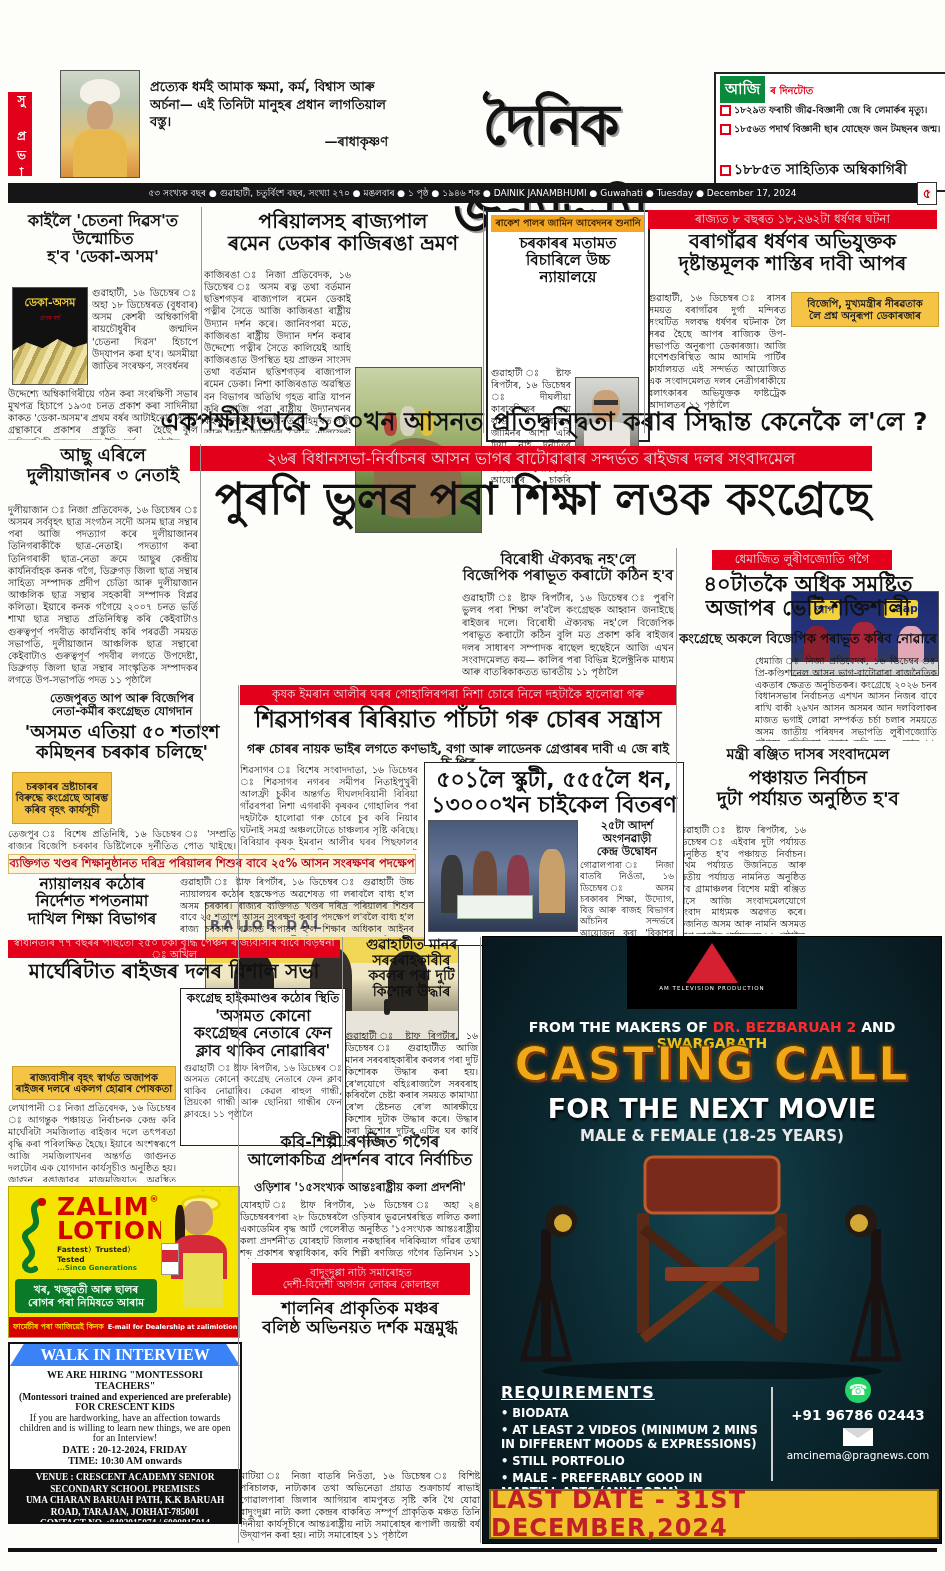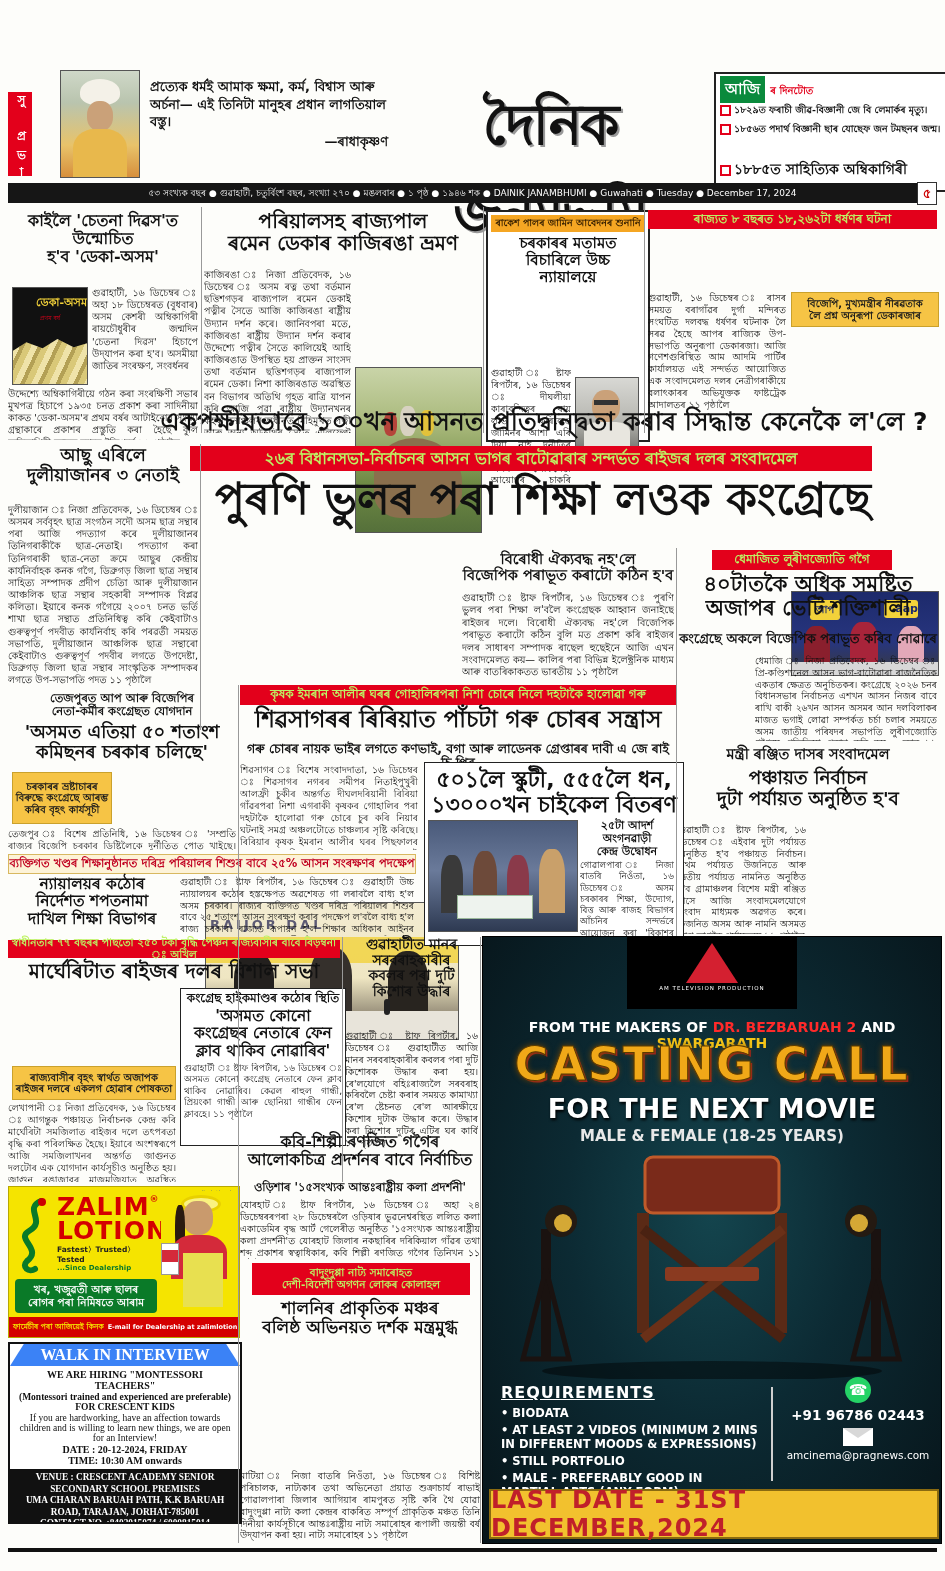--- a/index.html
+++ b/index.html
@@ -2,21 +2,21 @@
 <html><head>
 <meta charset="utf-8">
 <style>
   html,body{margin:0;padding:0;background:#e8e8e4;}
   #page{position:relative;width:945px;height:1571px;background:#fdfdfa;margin:0 auto;
         font-family:"DejaVu Sans",sans-serif;color:#111;overflow:hidden;
         border-right:3px solid #111;}
   .abs{position:absolute;}
   .hl{font-weight:bold;text-align:center;line-height:1.12;white-space:pre-line;}
   .body{font-size:9.5px;text-align:justify;line-height:1.28;overflow:hidden;}
-  .red-strip{background:#e3001b;color:#bef264;font-weight:bold;text-align:center;
+  .red-strip{background:#e3001b;color:#e5e5e5;font-weight:normal;text-align:center;
              display:flex;align-items:center;justify-content:center;white-space:pre-line;line-height:1.1;}
   .yellow-cap{background:#f6c445;color:#1a1a1a;font-weight:bold;text-align:center;
               display:flex;align-items:center;justify-content:center;white-space:pre-line;line-height:1.15;border:1px solid #caa12c;}
   .boxed{border:2px solid #222;}
   .photo{overflow:hidden;position:relative;border:1px solid #555;}
   .vrule{background:#999;width:1px;}
   .kick{font-weight:bold;text-align:center;white-space:pre-line;line-height:1.15;}
   .serif{font-family:"Liberation Serif",serif;}
 </style>
 </head>
@@ -58,21 +58,21 @@
 
   <div class="abs" style="left:8px;top:183px;width:929px;height:20px;background:#161616;color:#fff;font-size:9px;display:flex;align-items:center;justify-content:center;">
     <span>৫৩ সংখ্যক বছৰ  ●  গুৱাহাটী, চতুৰ্বিংশ বছৰ, সংখ্যা ২৭০  ●  মঙলবাৰ  ●  ১ পৃষ্ঠ  ●  ১৯৪৬ শক  ●  DAINIK JANAMBHUMI  ●  Guwahati  ●  Tuesday  ●  December 17, 2024</span>
   </div>
   <div class="abs" style="left:917px;top:182px;width:18px;height:21px;background:#fff;border:1px solid #333;color:#c00;font-weight:bold;font-size:13px;text-align:center;line-height:21px;">৫</div>
 
   <div class="abs hl" style="left:8px;top:212px;width:190px;height:70px;font-size:16px;">কাইলৈ 'চেতনা দিৱস'ত
 উন্মোচিত
 হ'ব 'ডেকা-অসম'</div>
   <div class="abs photo" style="left:12px;top:287px;width:74px;height:96px;background:#111;">
-    <div style="color:#f3d23a;font-weight:bold;font-size:11px;text-align:right;margin-top:6px;">ডেকা-অসম</div>
+    <div style="color:#f3d23a;font-weight:bold;font-size:11px;text-align:center;margin-top:6px;">ডেকা-অসম</div>
     <div style="color:#e3001b;font-size:6px;text-align:center;">প্ৰথম বৰ্ষ</div>
     <div class="abs" style="left:0;top:45px;width:74px;height:51px;background:repeating-linear-gradient(115deg,#d9c878 0 6px,#efe3a9 6px 12px,#b3a055 12px 16px);clip-path:polygon(0 35%,18% 18%,40% 30%,60% 12%,82% 28%,100% 20%,100% 100%,0 100%);"></div>
   </div>
   <div class="abs body" style="left:92px;top:287px;width:106px;height:98px;">গুৱাহাটী, ১৬ ডিচেম্বৰ ঃ অহা ১৮ ডিচেম্বৰত (বুধবাৰ) অসম কেশৰী অম্বিকাগিৰী ৰায়চৌধুৰীৰ জন্মদিন 'চেতনা দিৱস' হিচাপে উদ্‌যাপন কৰা হ'ব। অসমীয়া জাতিৰ সংৰক্ষণ, সংবৰ্ধনৰ</div>
   <div class="abs body" style="left:8px;top:388px;width:190px;height:52px;">উদ্দেশ্যে অম্বিকাগিৰীয়ে গঠন কৰা সংৰক্ষিণী সভাৰ মুখপত্ৰ হিচাপে ১৯৩৫ চনত প্ৰকাশ কৰা সাদিনীয়া কাকত 'ডেকা-অসম'ৰ প্ৰথম বৰ্ষৰ আটাইবোৰ সংখ্যা গ্ৰন্থাকাৰে প্ৰকাশৰ প্ৰস্তুতি কৰা হৈছে বুলি অম্বিকাগিৰী স্মাৰক ন্যাসে ইতিপূৰ্বে    ১১ পৃষ্ঠালৈ</div>
 
   <div class="abs hl" style="left:204px;top:210px;width:278px;height:56px;font-size:20px;">পৰিয়ালসহ ৰাজ্যপাল
 ৰমেন ডেকাৰ কাজিৰঙা ভ্ৰমণ</div>
   <div class="abs body" style="left:204px;top:269px;width:147px;height:164px;">কাজিৰঙা ঃ নিজা প্ৰতিবেদক, ১৬ ডিচেম্বৰ ঃ অসম ৰত্ন তথা বৰ্তমান ছত্তিশগড়ৰ ৰাজ্যপাল ৰমেন ডেকাই পত্নীৰ সৈতে আজি কাজিৰঙা ৰাষ্ট্ৰীয় উদ্যান দৰ্শন কৰে। জানিবপৰা মতে, কাজিৰঙা ৰাষ্ট্ৰীয় উদ্যান দৰ্শন কৰাৰ উদ্দেশ্যে পত্নীৰ সৈতে কালিয়েই আহি কাজিৰঙাত উপস্থিত হয় প্ৰাক্তন সাংসদ তথা বৰ্তমান ছত্তিশগড়ৰ ৰাজ্যপাল ৰমেন ডেকা। নিশা কাজিৰঙাত অৱস্থিত বন বিভাগৰ অতিথি গৃহত ৰাত্ৰি যাপন কৰি আজি পুৱা ৰাষ্ট্ৰীয় উদ্যানখনৰ কঁহৰা বনাঞ্চলৰ অধীনত মিহিমুখত পত্নী আৰু অন্য অতিথিৰ সৈতে এলিফেণ্ট ছাফাৰী কৰে। বিদেশত প্ৰশিক্ষণপ্ৰাপ্ত    ১১ পৃষ্ঠালৈ</div>
   <div class="abs photo" style="left:355px;top:269px;width:125px;height:164px;background:linear-gradient(180deg,#c9d4a8 0%,#a8b87a 35%,#6f8a45 70%,#55703a 100%);">
@@ -89,20 +89,22 @@
 ন্যায়ালয়ে</div>
     <div class="abs photo" style="left:84px;top:92px;width:62px;height:76px;background:linear-gradient(180deg,#d8d8d4 0%,#b8b8b2 55%,#6d6d68 100%);">
       <div class="abs" style="left:16px;top:12px;width:28px;height:32px;background:#caa179;border-radius:45%;"></div>
       <div class="abs" style="left:18px;top:22px;width:24px;height:5px;background:#333;"></div>
       <div class="abs" style="left:8px;top:44px;width:46px;height:32px;background:#e8e6df;border-radius:30% 30% 0 0;"></div>
     </div>
     <div class="body" style="width:80px;height:120px;margin-top:4px;font-size:9.3px;">গুৱাহাটী ঃ ষ্টাফ ৰিপৰ্টাৰ, ১৬ ডিচেম্বৰ ঃ দীঘলীয়া কাৰাবন্দিত্বৰ ৰায় লাভ কৰিলেও জামিনৰ আশা এৰি দিয়া নাই দুৰ্নীতিৰ সাগৰ ৰাকেশ পালে। অসম লোকসেৱা আয়োগৰ চাকৰি কেলেংকাৰিত কাৰাবন্দী হৈ    ১১ পৃষ্ঠালৈ</div>
   </div>
 
   <div class="abs red-strip" style="left:648px;top:210px;width:289px;height:19px;font-size:12px;">ৰাজ্যত ৮ বছৰত ১৮,২৬২টা ধৰ্ষণৰ ঘটনা</div>
+  <div class="abs hl" style="left:648px;top:231px;width:289px;height:58px;font-size:19.5px;">বৰাগাঁৱৰ ধৰ্ষণৰ অভিযুক্তক
+দৃষ্টান্তমূলক শাস্তিৰ দাবী আপৰ</div>
   <div class="abs body" style="left:648px;top:292px;width:138px;height:118px;font-size:9.3px;">গুৱাহাটী, ১৬ ডিচেম্বৰ ঃ ৰাসৰ সময়ত বৰাগাঁৱৰ দুৰ্গা মন্দিৰত সংঘটিত দলবদ্ধ ধৰ্ষণৰ ঘটনাক লৈ সৰৱ হৈছে আপৰ ৰাজ্যিক উপ-সভাপতি অনুৰূপা ডেকাৰজা। আজি গণেশগুৰিস্থিত আম আদমি পাৰ্টিৰ কাৰ্যালয়ত এই সন্দৰ্ভত আয়োজিত এক সংবাদমেলত দলৰ নেত্ৰীগৰাকীয়ে বলাৎকাৰৰ অভিযুক্তক ফাষ্টট্ৰেক আদালতৰ    ১১ পৃষ্ঠালৈ</div>
   <div class="abs yellow-cap" style="left:791px;top:292px;width:146px;height:33px;font-size:10px;">বিজেপি, মুখ্যমন্ত্ৰীৰ নীৰৱতাক
 লৈ প্ৰশ্ন অনুৰূপা ডেকাৰজাৰ</div>
   <div class="abs photo" style="left:791px;top:327px;width:146px;height:83px;background:linear-gradient(180deg,#1d2a6b 0%,#27357f 60%,#3a3a3a 100%);">
     <div class="abs" style="left:18px;top:8px;width:30px;height:20px;background:#f3d23a;color:#1d2a6b;font-weight:bold;font-size:10px;text-align:center;line-height:20px;border-radius:3px;">আপ</div>
     <div class="abs" style="left:92px;top:8px;width:34px;height:18px;background:#f3d23a;color:#1d2a6b;font-weight:bold;font-size:11px;text-align:right;line-height:18px;border-radius:3px;">aap</div>
     <div class="abs" style="left:12px;top:34px;width:26px;height:40px;background:#8a1f2d;border-radius:40% 40% 0 0;"></div>
     <div class="abs" style="left:58px;top:30px;width:28px;height:44px;background:#a8243a;border-radius:40% 40% 0 0;"></div>
     <div class="abs" style="left:106px;top:34px;width:26px;height:40px;background:#e3a8b8;border-radius:40% 40% 0 0;"></div>
     <div class="abs" style="left:0;top:70px;width:146px;height:13px;background:#d8d8d8;"></div>
@@ -233,21 +235,21 @@
   <div class="abs" style="left:8px;top:1186px;width:230px;height:150px;background:#f5e400;border:1px solid #b8a800;overflow:hidden;">
     <div class="abs" style="right:4px;top:2px;font-size:6px;color:#1a4aa8;">www.zalimlotion.in</div>
     <svg class="abs" width="40" height="80" style="left:4px;top:8px;" viewBox="0 0 40 80">
       <path d="M28 6 C10 14 34 26 16 36 C2 44 30 54 14 66 C8 72 16 78 22 74" fill="none" stroke="#0a7a28" stroke-width="6" stroke-linecap="round"></path>
       <circle cx="29" cy="7" r="4" fill="#c00"></circle>
     </svg>
     <div class="abs" style="left:48px;top:8px;width:100px;">
       <div style="color:#d40000;font-weight:900;font-size:25px;line-height:.95;letter-spacing:1px;"><span>ZALIM</span><span style="font-size:9px;vertical-align:top;">®</span></div>
       <div style="color:#d40000;font-weight:900;font-size:25px;line-height:.95;letter-spacing:1px;">LOTION</div>
       <div style="font-size:7.5px;font-weight:bold;color:#222;margin-top:2px;">Fastest〉Trusted〉Tested</div>
-      <div style="font-size:7px;font-weight:bold;color:#0a7a28;">...Since Dealership</div>
+      <div style="font-size:7px;font-weight:bold;color:#0a7a28;">...Since Generations</div>
     </div>
     <div class="abs photo" style="left:152px;top:4px;width:74px;height:116px;background:#f5e400;border:none;">
       <div class="abs" style="left:20px;top:4px;width:34px;height:12px;background:#f5e400;border:3px solid #e8d000;border-radius:50%;background:#faf280;"></div>
       <div class="abs" style="left:22px;top:10px;width:30px;height:34px;background:#c99a6d;border-radius:45%;"></div>
       <div class="abs" style="left:14px;top:14px;width:10px;height:50px;background:#2a1a10;border-radius:40%;"></div>
       <div class="abs" style="left:10px;top:44px;width:56px;height:44px;background:#d42a3a;border-radius:40% 40% 0 0;"></div>
       <div class="abs" style="left:22px;top:62px;width:40px;height:54px;background:#e8e050;"></div>
       <div class="abs" style="left:0px;top:52px;width:16px;height:30px;background:#fff;border:1px solid #999;">
         <div style="height:12px;background:#d42a3a;margin-top:6px;"></div>
       </div>

